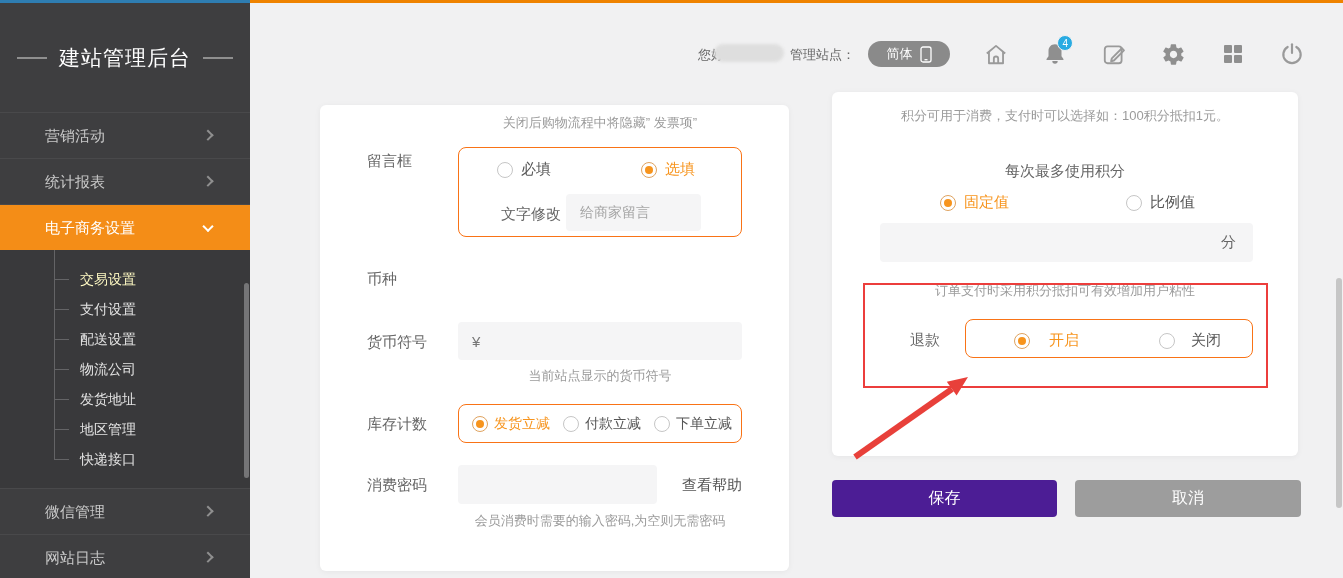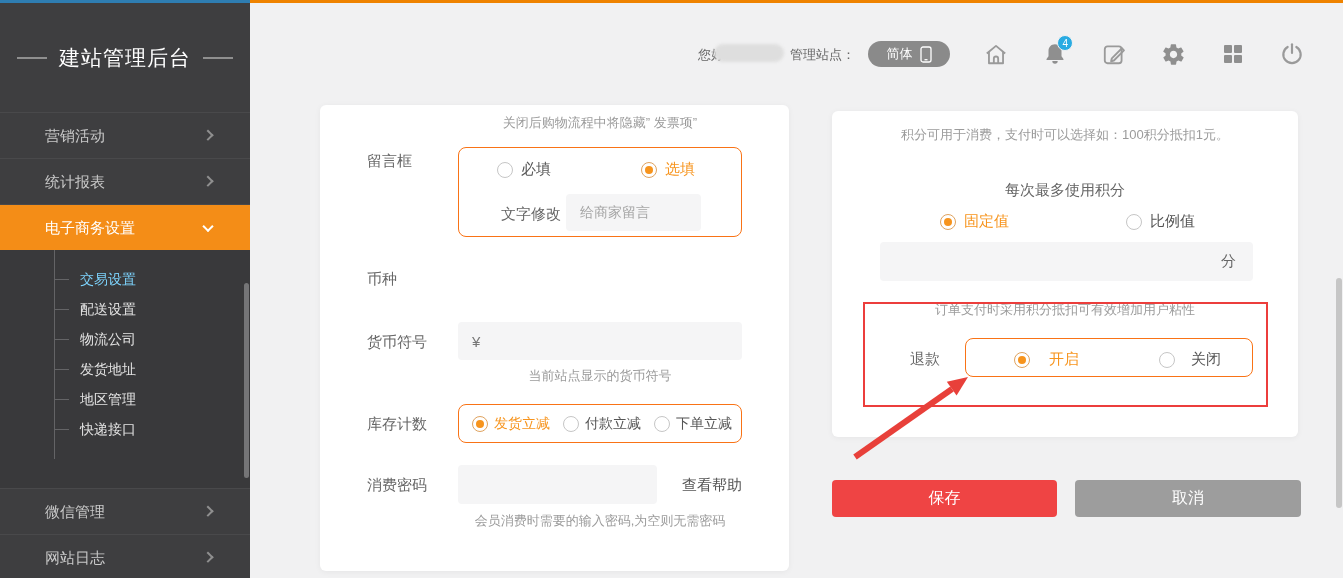--- a/index.html
+++ b/index.html
@@ -18,21 +18,21 @@
              font-size:15px;cursor:pointer;border-top:1px solid #49494b}
   .menu-item.active{background:#f48d17;color:#fff}
   .chev{position:absolute;right:38px;top:50%;width:8px;height:8px;
         border-right:2px solid #8f8f8f;border-bottom:2px solid #8f8f8f}
   .chev.right{transform:translateY(-60%) rotate(-45deg)}
   .chev.down{transform:translateY(-70%) rotate(45deg);border-color:#fff}
   .submenu{position:relative;height:238px;padding-top:14px;background:#39393b}
   .submenu::before{content:"";position:absolute;left:54px;top:0;width:1px;height:209px;background:#646466}
   .subitem{position:relative;height:30px;line-height:30px;padding-left:80px;font-size:14px;color:#e3e3e3;cursor:pointer}
   .subitem::before{content:"";position:absolute;left:54px;top:50%;width:15px;height:1px;background:#646466}
-  .subitem.on{color:#7dd3fc}
+  .subitem.on{color:#fef9c3}
   .side-thumb{position:absolute;right:1px;top:280px;width:5px;height:195px;background:#757577;border-radius:3px;cursor:pointer}
   
   .greet,.site-label{position:absolute;font-size:13px;color:#666;white-space:nowrap}
   .redacted{position:absolute;background:#dedede;border-radius:9px;filter:blur(1.5px)}
   .pill{position:absolute;left:868px;top:41px;width:82px;height:26px;background:#8a8a8a;border-radius:13px;
         color:#fff;font-size:13px;display:flex;align-items:center;justify-content:center;gap:7px;cursor:pointer}
   .hicons{position:absolute;left:982px;top:40px;width:324px;display:flex;justify-content:space-between;align-items:center}
   .hicon{position:relative;width:28px;height:28px;display:flex;align-items:center;justify-content:center;cursor:pointer}
   .badge{position:absolute;top:-5px;right:-4px;width:16px;height:16px;border-radius:50%;background:#29abe2;
          border:1px solid #f1f1f2;color:#fff;font-size:10px;display:flex;align-items:center;justify-content:center}
@@ -56,21 +56,21 @@
   .opt-label.on{color:#f7941d}
   .stock{display:flex;align-items:center;padding-left:13px;gap:13px}
   .stock .opt{position:static;gap:6px}
   .stock .opt-label{font-size:14px}
   .pinput{position:absolute;background:#f5f5f6;border-radius:4px;display:flex;align-items:center;padding:0 17px}
   .pinput input{flex:1;background:transparent;border:none;outline:none;font-size:15px;font-family:inherit;color:#666}
   .pinput .suffix{color:#666;font-size:15px}
   .help-link{position:absolute;font-size:15px;color:#555;cursor:pointer;white-space:nowrap}
   .red-rect{position:absolute;border:2px solid #ec3e3c;z-index:3;pointer-events:none}
   .btn{position:absolute;border:none;border-radius:4px;color:#fff;font-size:16px;cursor:pointer;font-family:inherit}
-  .btn.save{background:#ef4444}
+  .btn.save{background:#4c1d95}
   .btn.cancel{background:#9d9d9d}
   .main-thumb{position:absolute;left:1336px;top:278px;width:6px;height:230px;background:#c6c6c6;border-radius:3px;cursor:pointer}
   .z2{z-index:2}.z4{z-index:4;pointer-events:none}
 </style>
 </head>
 <body>
 
 <div class="strip" style="left:0;width:250px;background:#2e7db2"></div>
 <div class="strip" style="left:250px;width:1093px;background:#ef8300"></div>
 
@@ -87,20 +87,21 @@
   <div class="menu-item">
     <span>统计报表</span>
     <span class="chev right"></span>
   </div>
   <div class="menu-item active">
     <span>电子商务设置</span>
     <span class="chev down"></span>
   </div>
   <div class="submenu">
     <div class="subitem on"><span>交易设置</span></div>
+    <div class="subitem"><span>支付设置</span></div>
     <div class="subitem"><span>配送设置</span></div>
     <div class="subitem"><span>物流公司</span></div>
     <div class="subitem"><span>发货地址</span></div>
     <div class="subitem"><span>地区管理</span></div>
     <div class="subitem"><span>快递接口</span></div>
   </div>
   <div class="menu-item">
     <span>微信管理</span>
     <span class="chev right"></span>
   </div>
@@ -201,21 +202,21 @@
       <span class="opt-label">下单立减</span>
     </span>
   </div>
 
   <span class="flabel" style="left:47px;top:371px">消费密码</span>
   <input class="ginput" style="left: 138px; top: 360px; width: 199px; height: 39px;" value="">
   <span class="help-link" style="left:362px;top:371px">查看帮助</span>
   <div class="hint" style="left:110px;top:407px;width:340px">会员消费时需要的输入密码,为空则无需密码</div>
 </div>
 
-<div class="card" style="left:832px;top:111px;width:466px;height:326px">
+<div class="card" style="left:832px;top:92px;width:466px;height:364px">
   <div class="hint" style="left:0;top:15px;width:466px">积分可用于消费，支付时可以选择如：100积分抵扣1元。</div>
   <div class="flabel" style="left:0;top:70px;width:466px;text-align:center">每次最多使用积分</div>
 
   <span class="opt" style="left:108px;top:101px">
     <span class="radio on"></span>
     <span class="opt-label on">固定值</span>
   </span>
   <span class="opt" style="left:294px;top:101px">
     <span class="radio"></span>
     <span class="opt-label">比例值</span>

